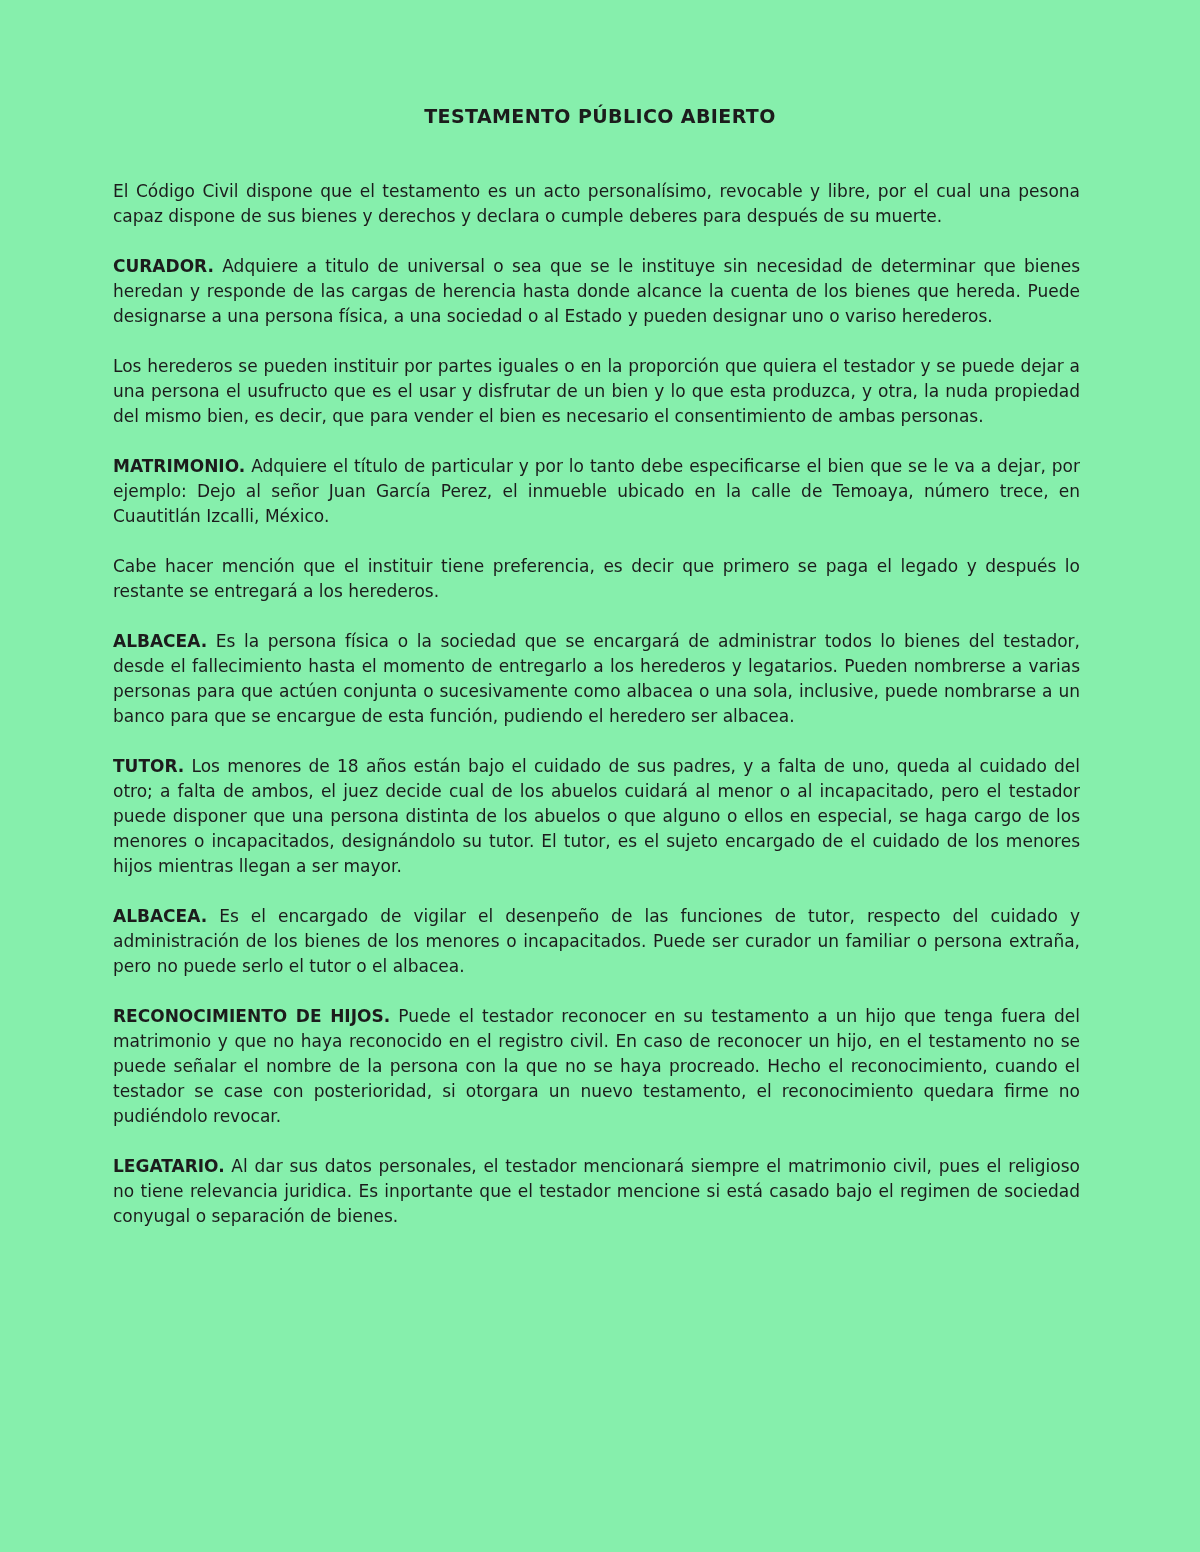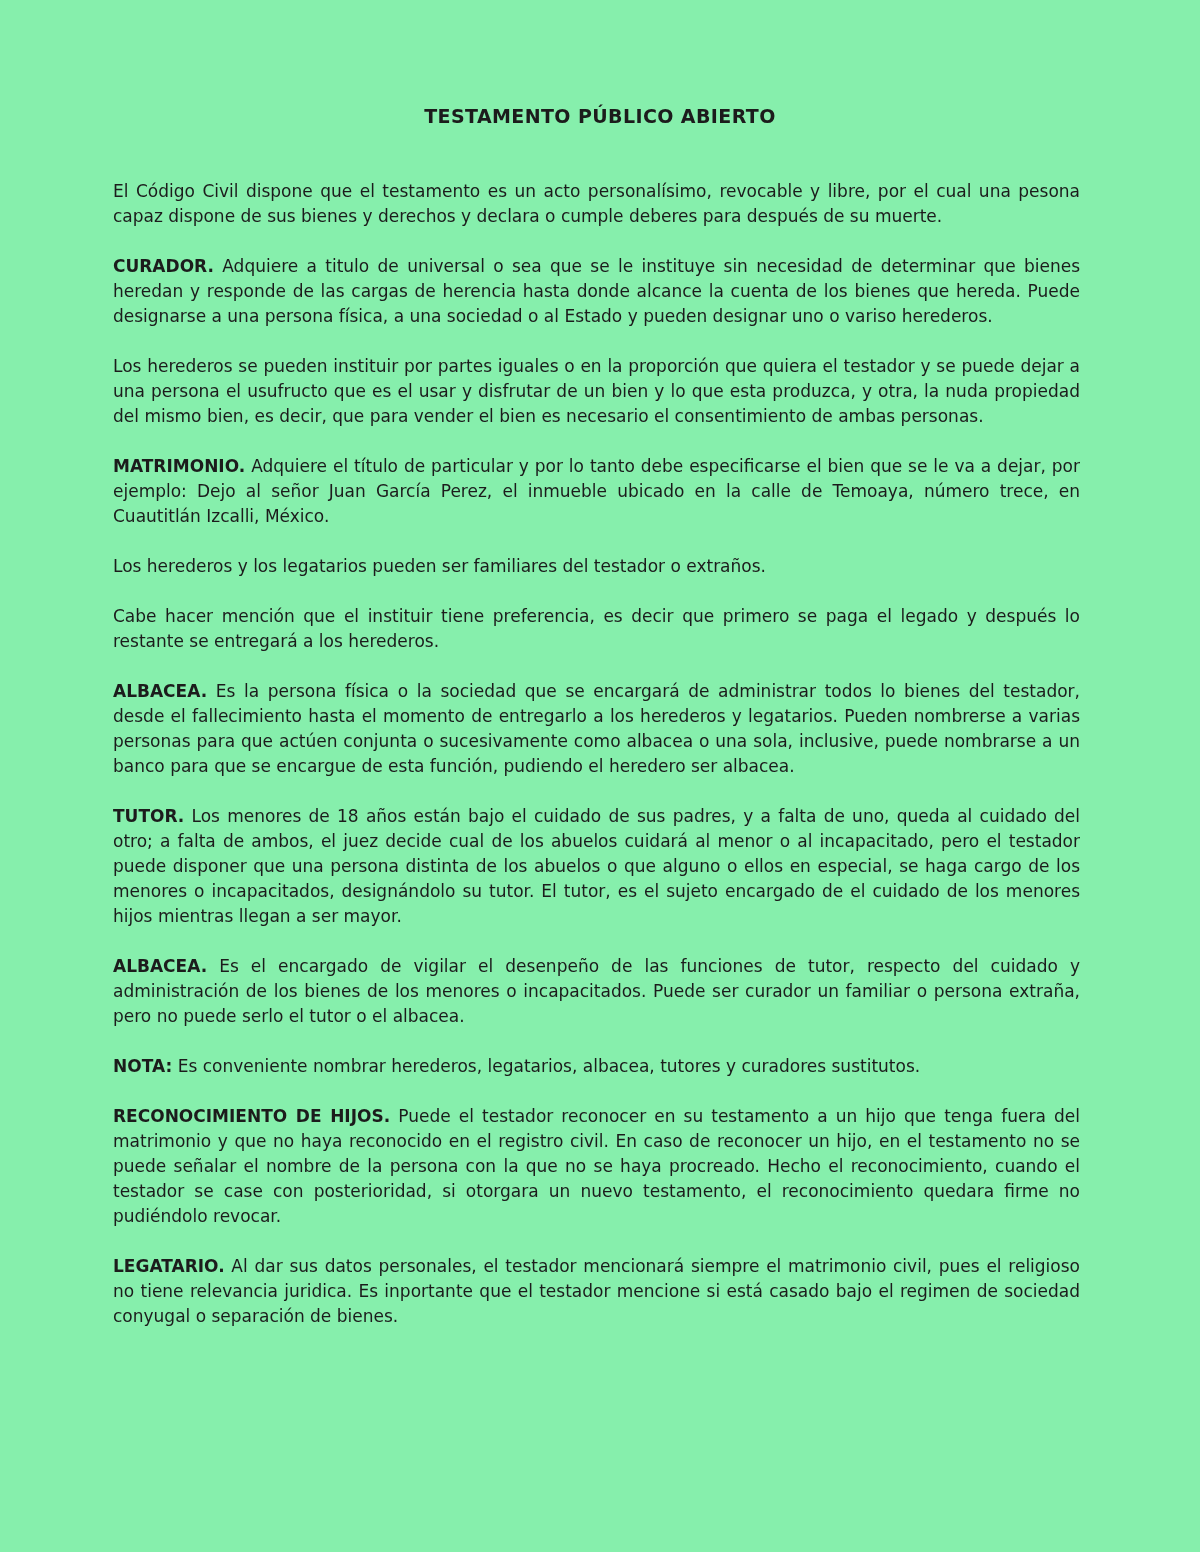--- a/index.html
+++ b/index.html
@@ -44,29 +44,27 @@
   <h1 class="doc-title">TESTAMENTO PÚBLICO ABIERTO</h1>
 
   <p class="para"><span class="body-text">El Código Civil dispone que el testamento es un acto personalísimo, revocable y libre, por el cual una pesona capaz dispone de sus bienes y derechos y declara o cumple deberes para después de su muerte.</span></p>
 
   <p class="para"><b class="lead">CURADOR.</b><span class="body-text"> Adquiere a titulo de universal o sea que se le instituye sin necesidad de determinar que bienes heredan y responde de las cargas de herencia hasta donde alcance la cuenta de los bienes que hereda. Puede designarse a una persona física, a una sociedad o al Estado y pueden designar uno o variso herederos.</span></p>
 
   <p class="para"><span class="body-text">Los herederos se pueden instituir por partes iguales o en la proporción que quiera el testador y se puede dejar a una persona el usufructo que es el usar y disfrutar de un bien y lo que esta produzca, y otra, la nuda propiedad del mismo bien, es decir, que para vender el bien es necesario el consentimiento de ambas personas.</span></p>
 
   <p class="para"><b class="lead">MATRIMONIO.</b><span class="body-text"> Adquiere el título de particular y por lo tanto debe especificarse el bien que se le va a dejar, por ejemplo: Dejo al señor Juan García Perez, el inmueble ubicado en la calle de Temoaya, número trece, en Cuautitlán Izcalli, México.</span></p>
 
-  <p class="para"><span class="body-text">Los herederos y los legatarios pueden ser familiares del testador o extraños.</span></p>
 
   <p class="para"><span class="body-text">Cabe hacer mención que el instituir tiene preferencia, es decir que primero se paga el legado y después lo restante se entregará a los herederos.</span></p>
 
   <p class="para"><b class="lead">ALBACEA.</b><span class="body-text"> Es la persona física o la sociedad que se encargará de administrar todos lo bienes del testador, desde el fallecimiento hasta el momento de entregarlo a los herederos y legatarios. Pueden nombrerse a varias personas para que actúen conjunta o sucesivamente como albacea o una sola, inclusive, puede nombrarse a un banco para que se encargue de esta función, pudiendo el heredero ser albacea.</span></p>
 
   <p class="para"><b class="lead">TUTOR.</b><span class="body-text"> Los menores de 18 años están bajo el cuidado de sus padres, y a falta de uno, queda al cuidado del otro; a falta de ambos, el juez decide cual de los abuelos cuidará al menor o al incapacitado, pero el testador puede disponer que una persona distinta de los abuelos o que alguno o ellos en especial, se haga cargo de los menores o incapacitados, designándolo su tutor. El tutor, es el sujeto encargado de el cuidado de los menores hijos mientras llegan a ser mayor.</span></p>
 
   <p class="para"><b class="lead">ALBACEA.</b><span class="body-text"> Es el encargado de vigilar el desenpeño de las funciones de tutor, respecto del cuidado y administración de los bienes de los menores o incapacitados. Puede ser curador un familiar o persona extraña, pero no puede serlo el tutor o el albacea.</span></p>
 
-  <p class="para"><b class="lead">NOTA:</b><span class="body-text"> Es conveniente nombrar herederos, legatarios, albacea, tutores y curadores sustitutos.</span></p>
 
   <p class="para"><b class="lead">RECONOCIMIENTO DE HIJOS.</b><span class="body-text"> Puede el testador reconocer en su testamento a un hijo que tenga fuera del matrimonio y que no haya reconocido en el registro civil. En caso de reconocer un hijo, en el testamento no se puede señalar el nombre de la persona con la que no se haya procreado. Hecho el reconocimiento, cuando el testador se case con posterioridad, si otorgara un nuevo testamento, el reconocimiento quedara firme no pudiéndolo revocar.</span></p>
 
   <p class="para"><b class="lead">LEGATARIO.</b><span class="body-text"> Al dar sus datos personales, el testador mencionará siempre el matrimonio civil, pues el religioso no tiene relevancia juridica. Es inportante que el testador mencione si está casado bajo el regimen de sociedad conyugal o separación de bienes.</span></p>
 
 </div>
 
 </body></html>

